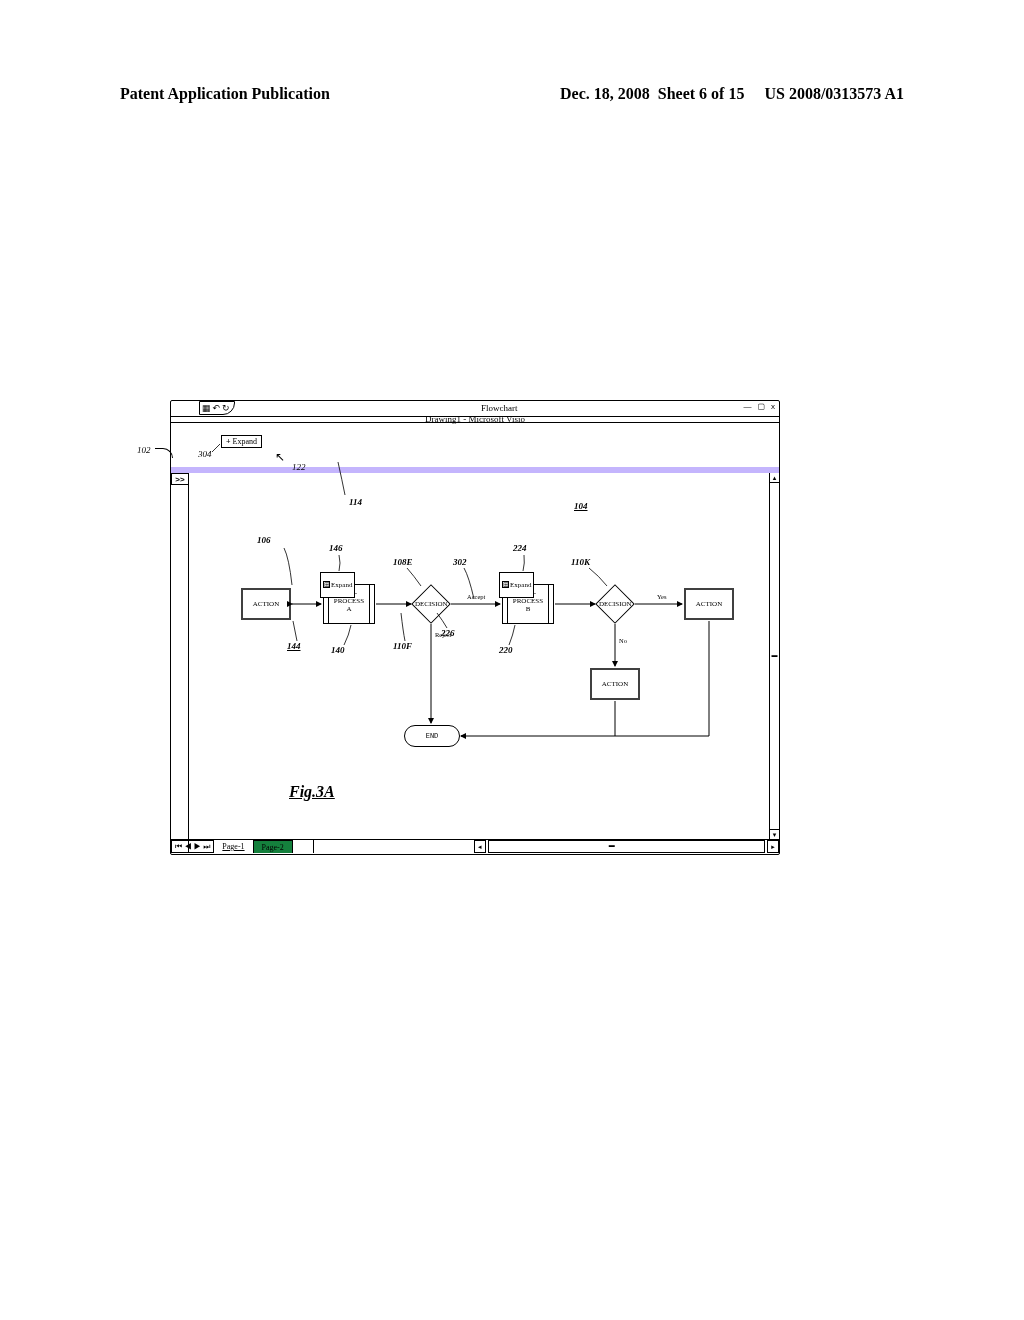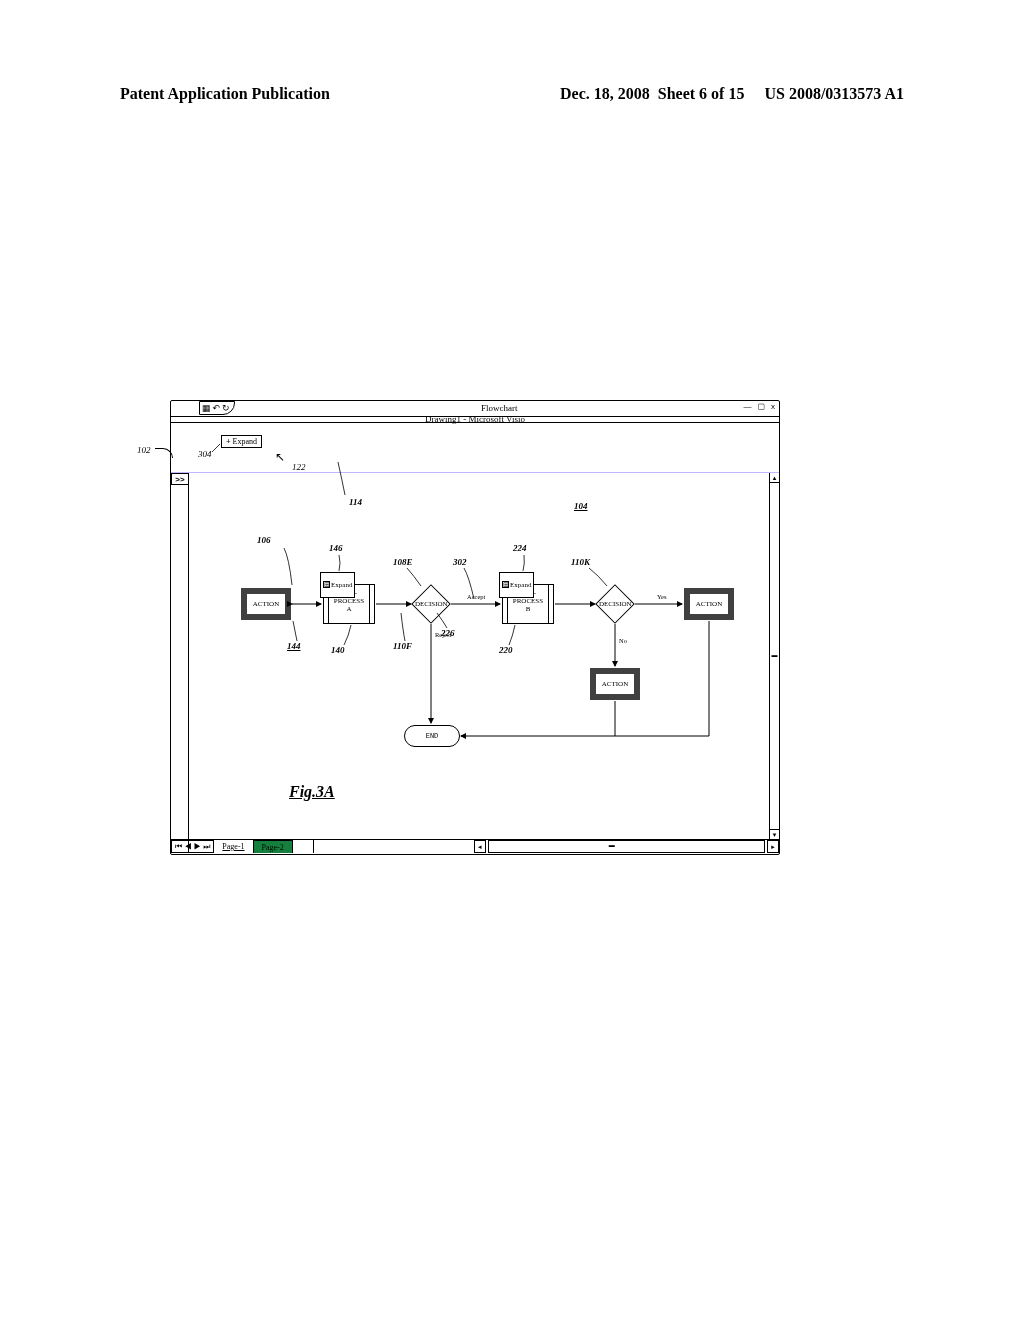--- a/index.html
+++ b/index.html
@@ -75,21 +75,21 @@
     display: flex;
     gap: 6px;
     font-size: 8px;
   }
   .menubar {
     height: 6px;
     border-bottom: 1px solid #000;
   }
   .ribbon {
     height: 50px;
-    border-bottom: 1px solid #c4b5fd;
+    border-bottom: 6px solid #c4b5fd;
     position: relative;
   }
   .expand-btn {
     position: absolute;
     left: 50px;
     top: 12px;
     border: 1px solid #000;
     padding: 1px 4px;
     font-size: 8px;
     font-family: "Times New Roman", serif;
@@ -180,21 +180,21 @@
     border-left: 0.5px solid #000;
     margin-left: 20px;
   }
   .hscroll .arrow-l { position:absolute; left:160px; top:0; bottom:0; width:12px; border:0.5px solid #000; text-align:center; font-size:7px; line-height:12px;}
   .hscroll .track { position:absolute; left:174px; right:14px; top:0; bottom:0; border:0.5px solid #000;}
   .hscroll .thumb { position:absolute; left: 295px; top:2px; height:9px; font-size:6px;}
   .hscroll .arrow-r { position:absolute; right:0; top:0; bottom:0; width:12px; border:0.5px solid #000; text-align:center; font-size:7px; line-height:12px;}
 
   
   .shape { position:absolute; display:flex; align-items:center; justify-content:center; font-size:7px; text-align:center; font-family:"Times New Roman",serif; }
-  .rect { border:6px solid #404040;text-align:center; }
+  .rect { border:2px solid #404040;text-align:center; }
   .diamond {
     border:1px solid #000;
     transform: rotate(45deg);
   }
   .diamond-label {
     position:absolute;
     transform: rotate(-45deg);
     font-size:7px;
   }
   .subproc {

